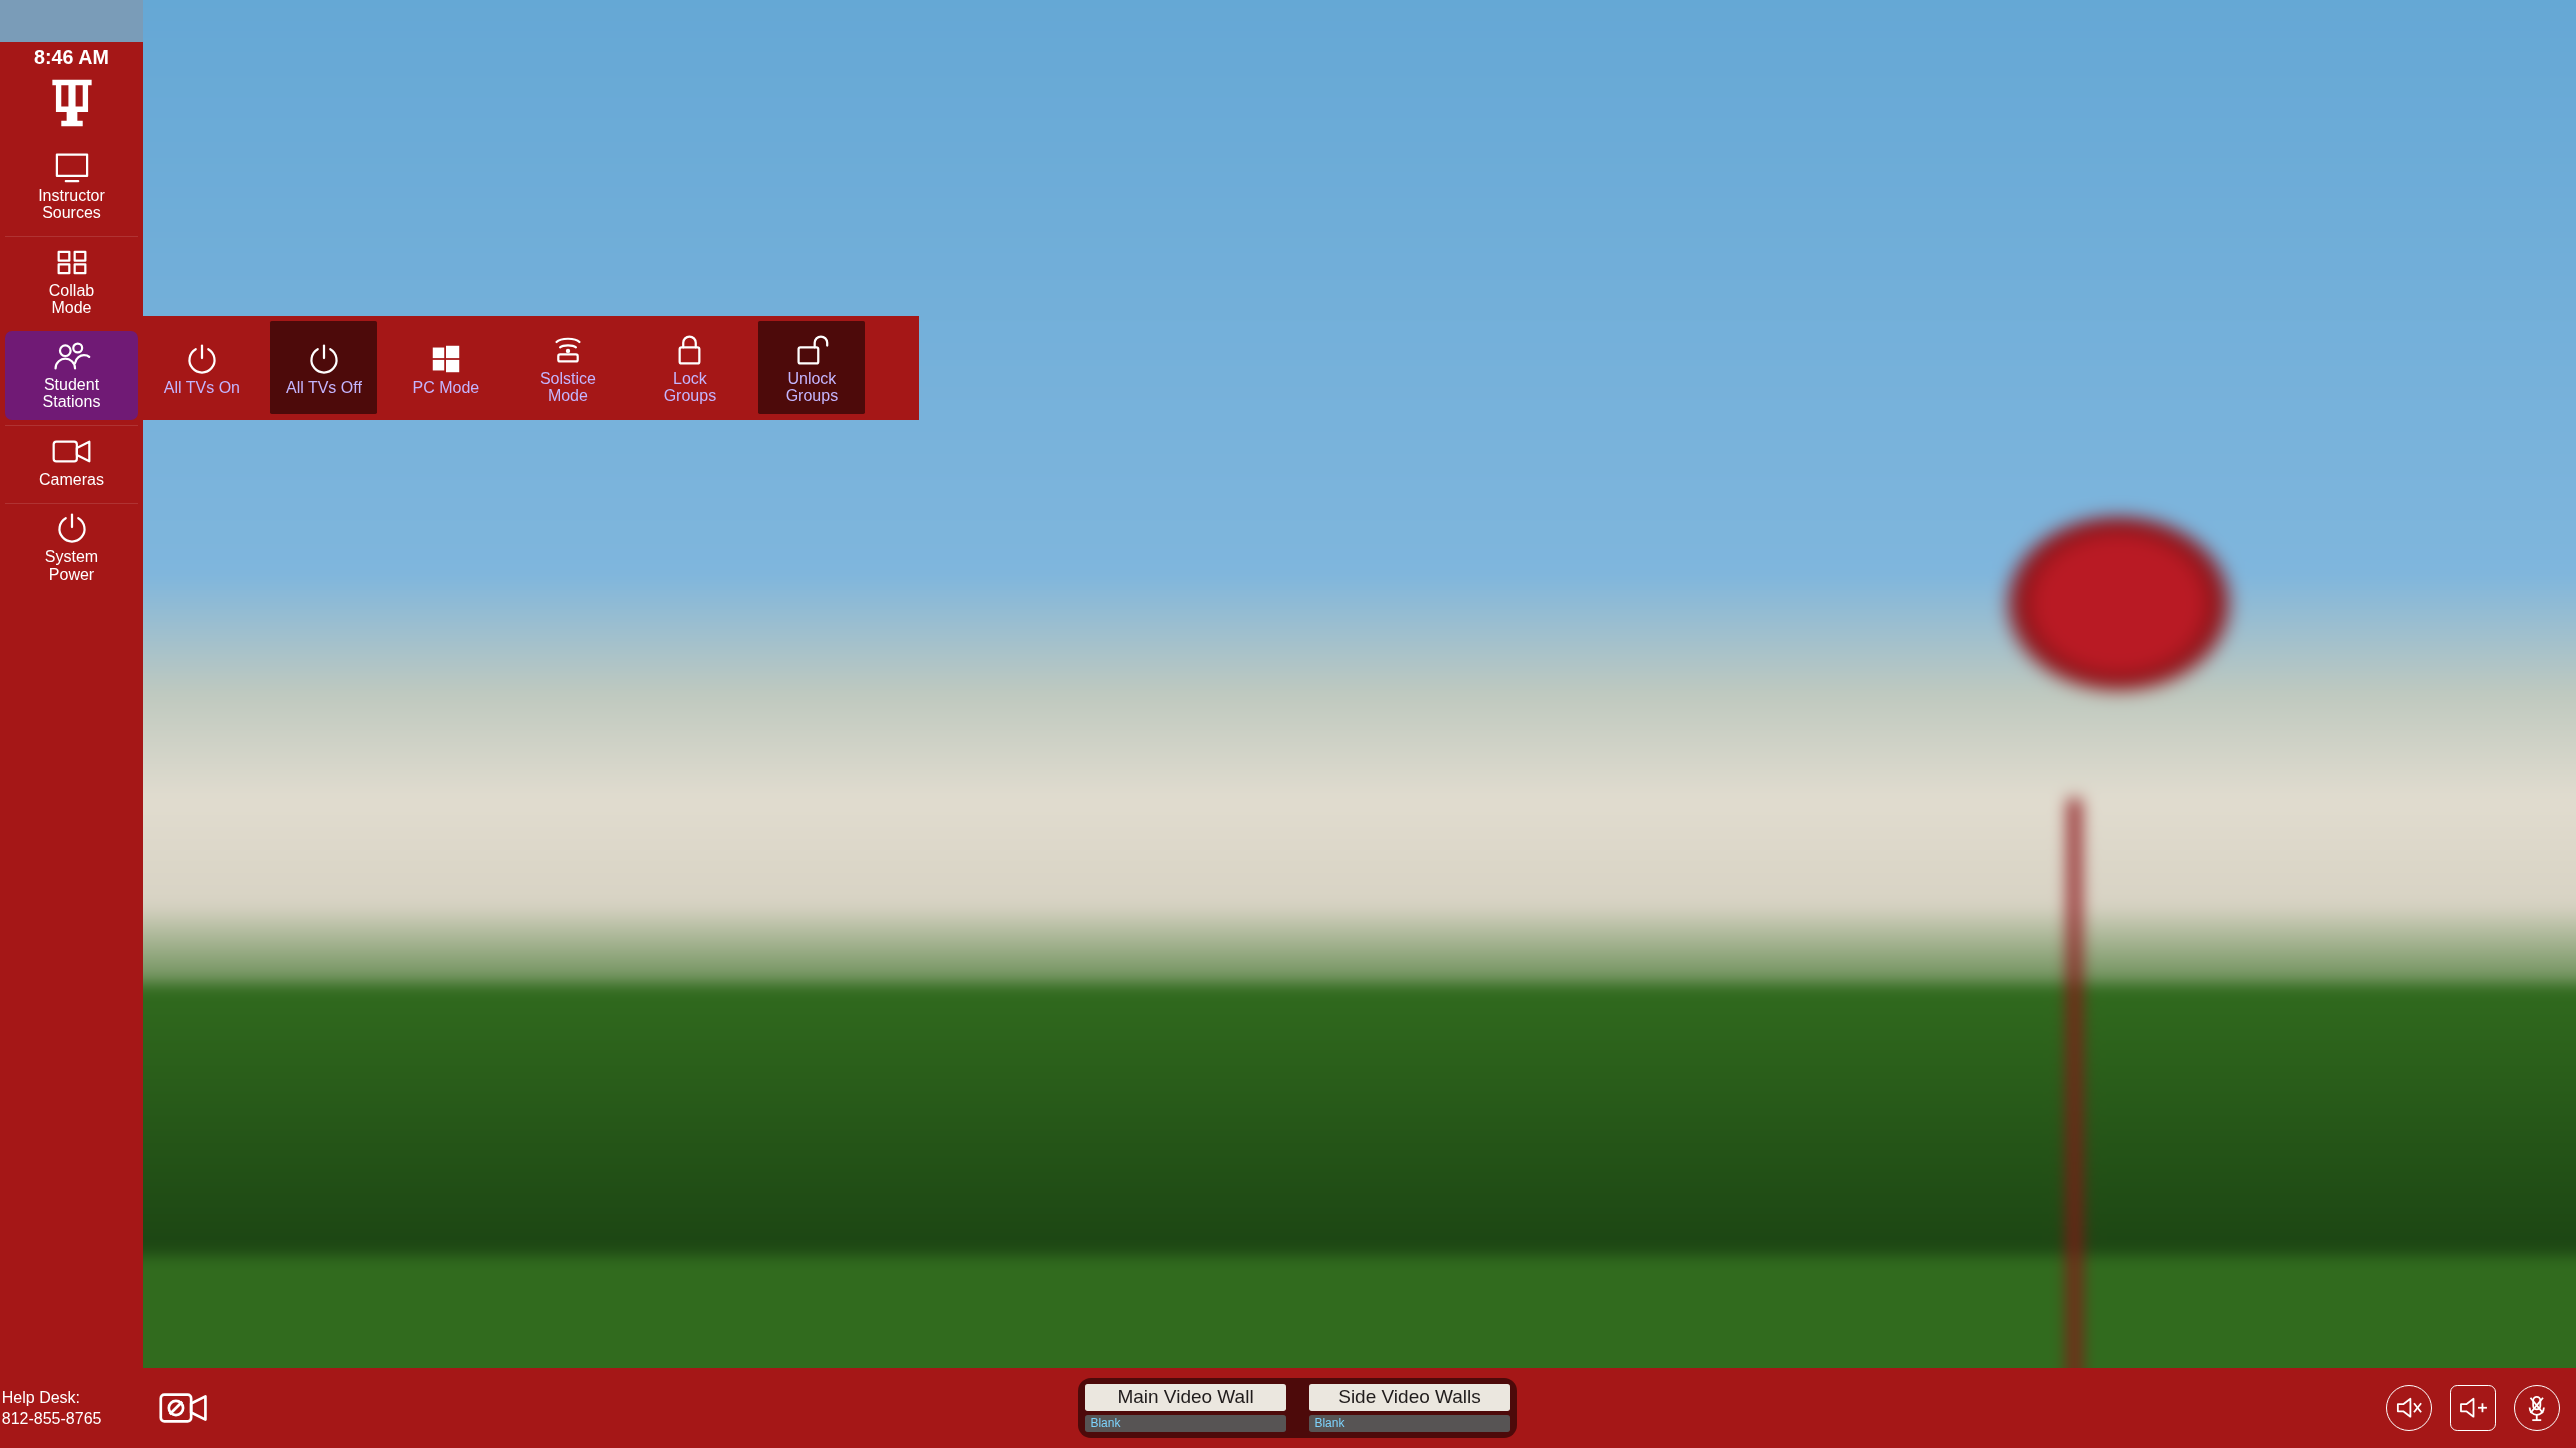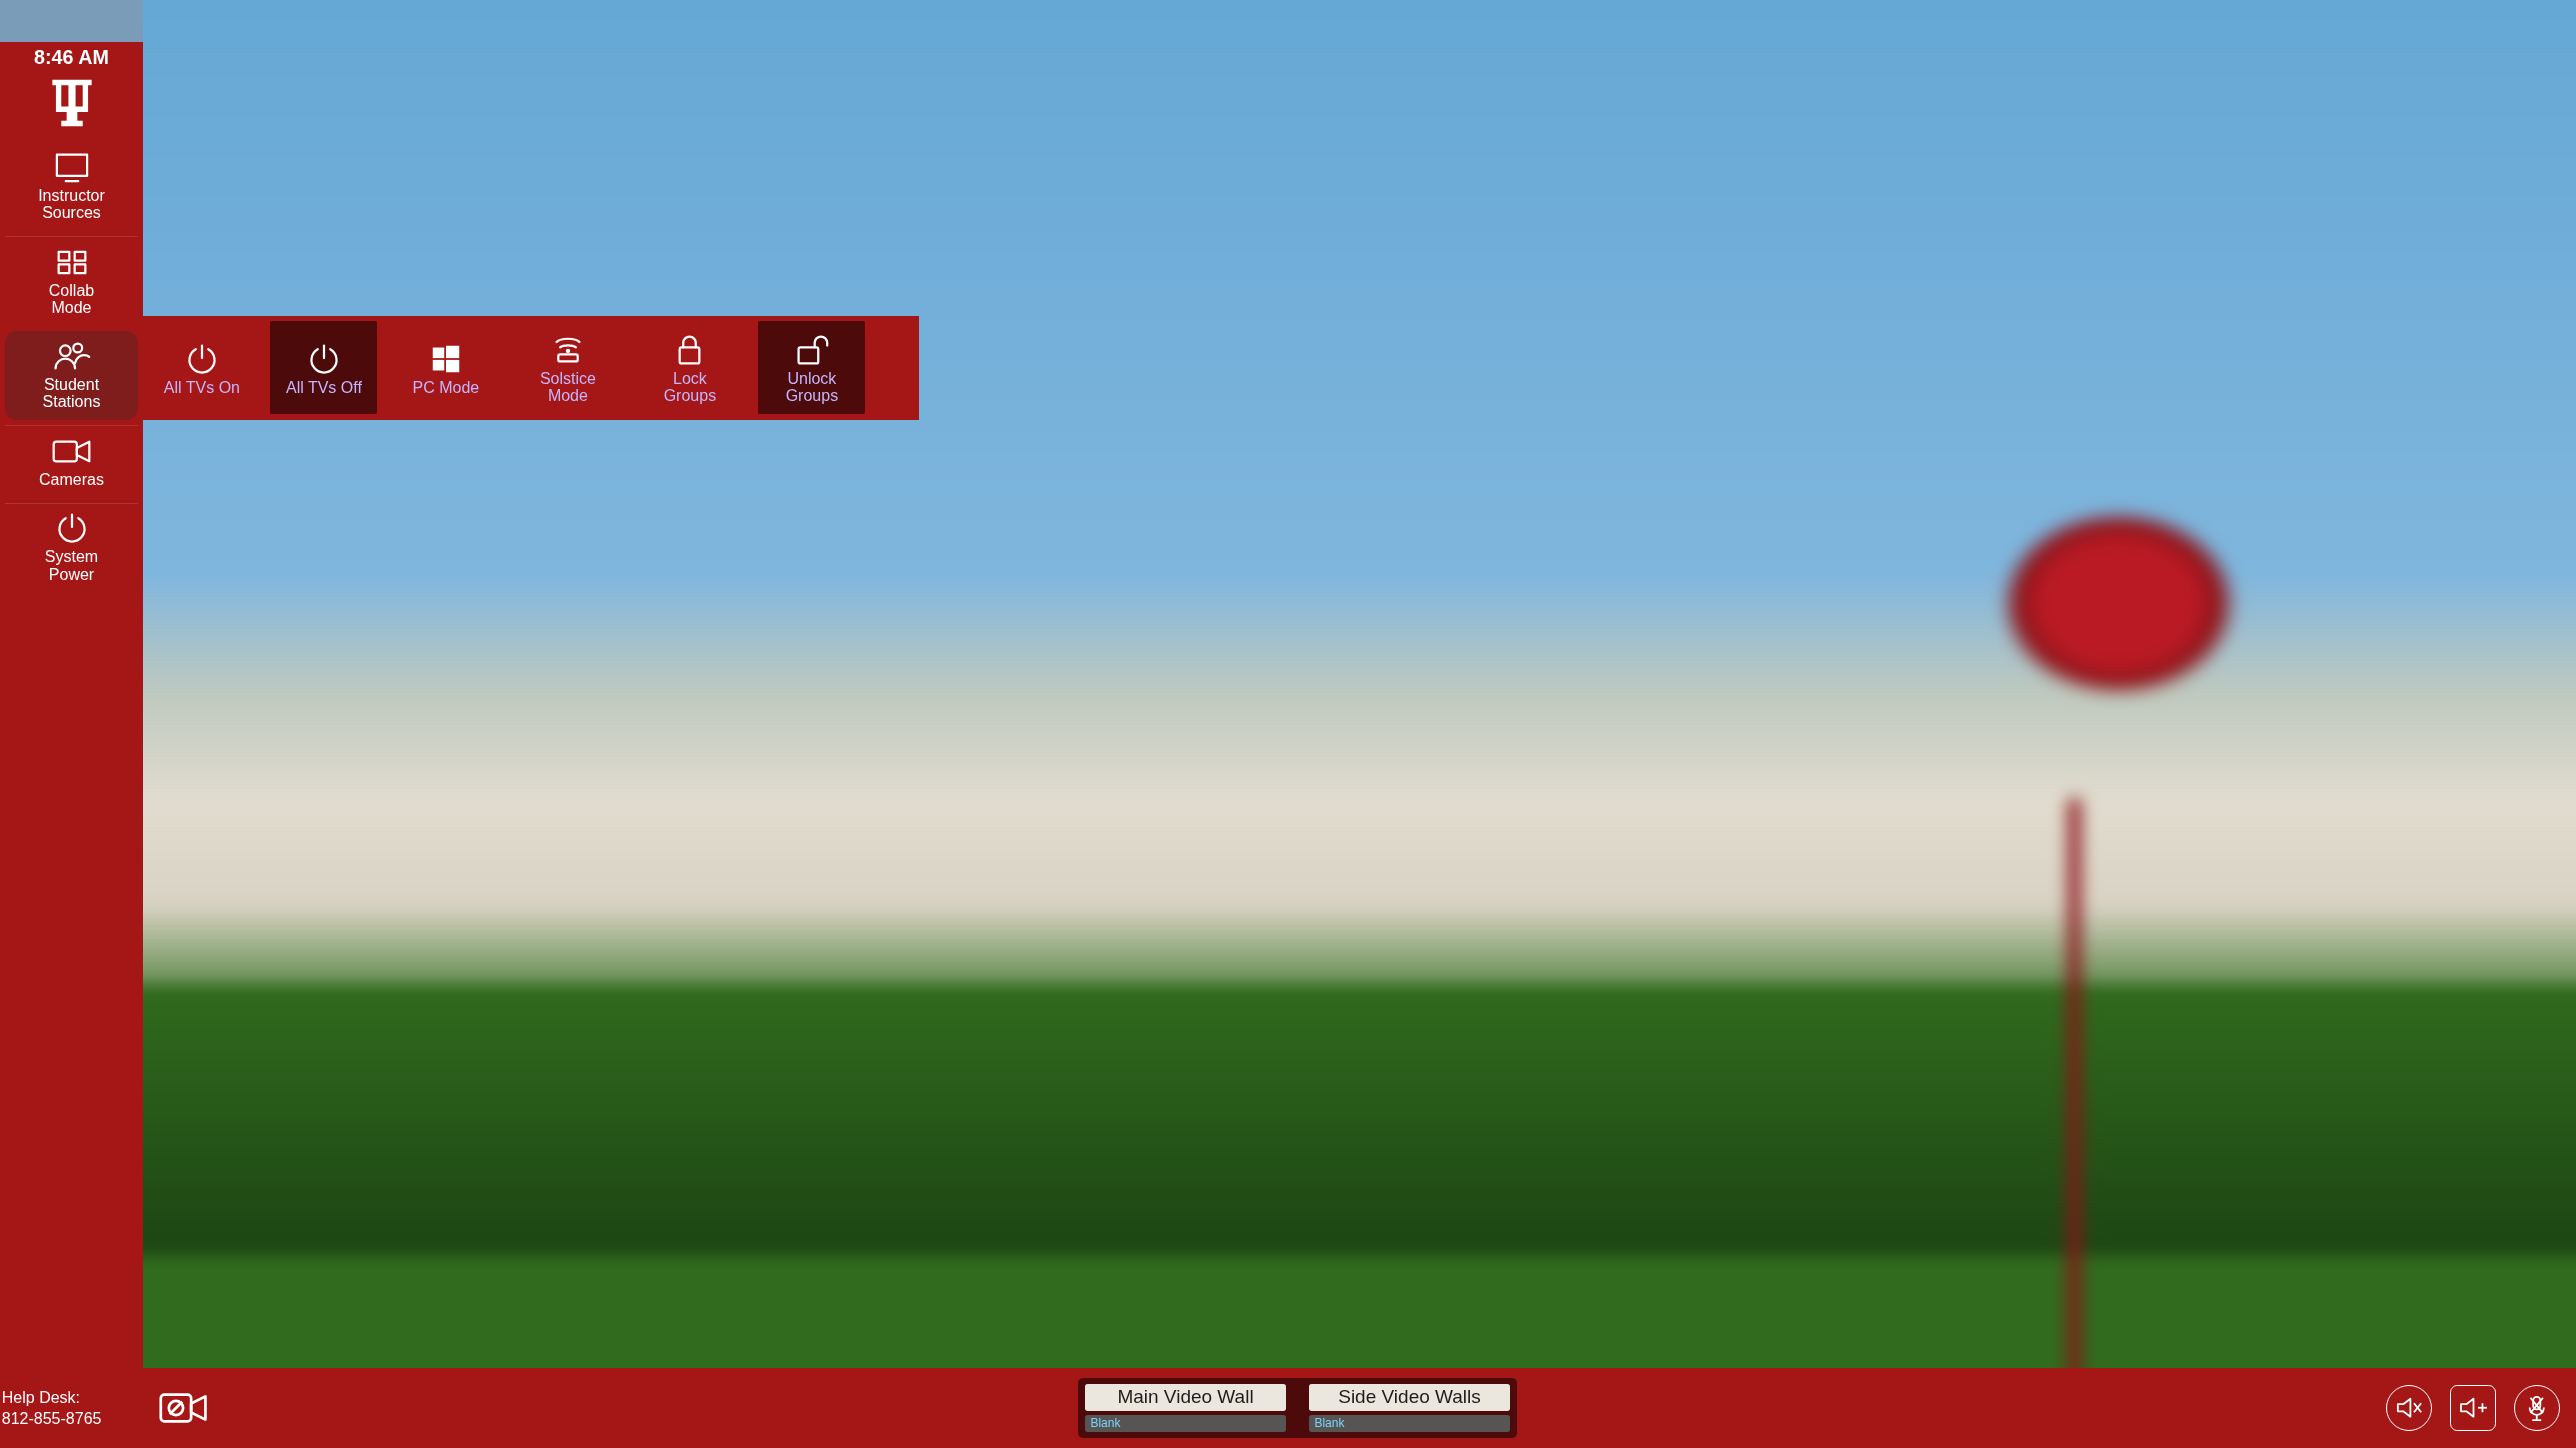--- a/index.html
+++ b/index.html
@@ -48,23 +48,23 @@
   display: flex;
   flex-direction: column;
   align-items: center;
   justify-content: center;
   padding: 5.4px 3.6px 9px;
   cursor: pointer;
   border-top: 0.9px solid rgba(255,255,255,0.12);
 }
 .sidebar-item:first-child { border-top: none; }
 .sidebar-item.active {
-  background: #7f1d1d;
+  background: #701a75;
   border-top: none;
-  border-radius: 12px;
+  border-radius: 7px;
 }
 .sidebar-item .label1,
 .sidebar-item .label2 {
   font-size: 16px;
   line-height: 1.1;
   text-align: center;
   white-space: nowrap;
 }
 .sidebar-item .icon-slot {
   height: 39px;
@@ -154,21 +154,21 @@
   color: #fff;
 }
 .bottom-left {
   display: flex;
   align-items: center;
 }
 .wall-holder {
   display: flex;
   gap: 23px;
   background: #4d0a0a;
-  border-radius: 5px;
+  border-radius: 13px;
   padding: 5.4px 7.2px;
 }
 .wall-tile {
   display: flex;
   flex-direction: column;
   gap: 3.6px;
   width: 201px;
   cursor: pointer;
 }
 .wall-title {

